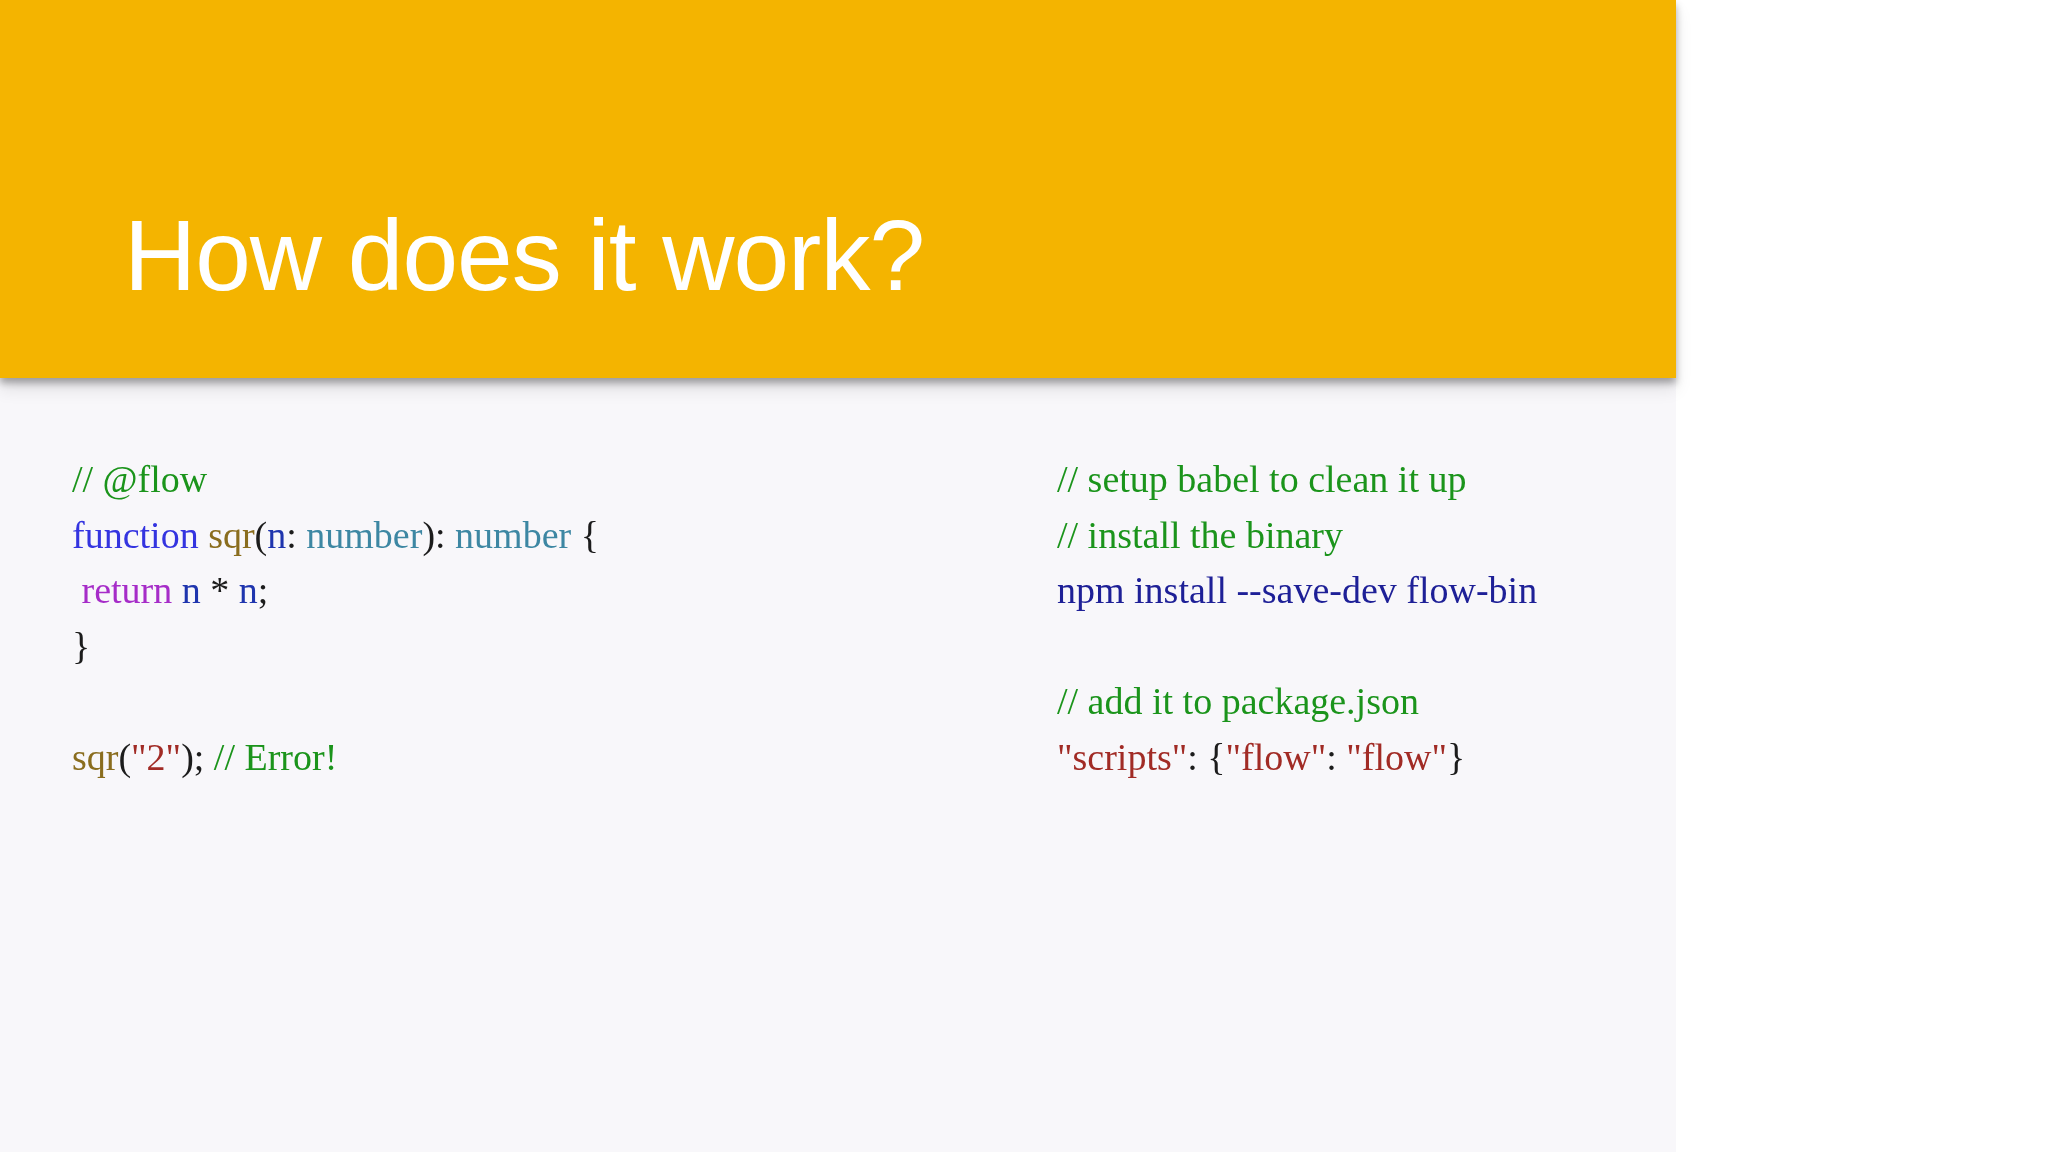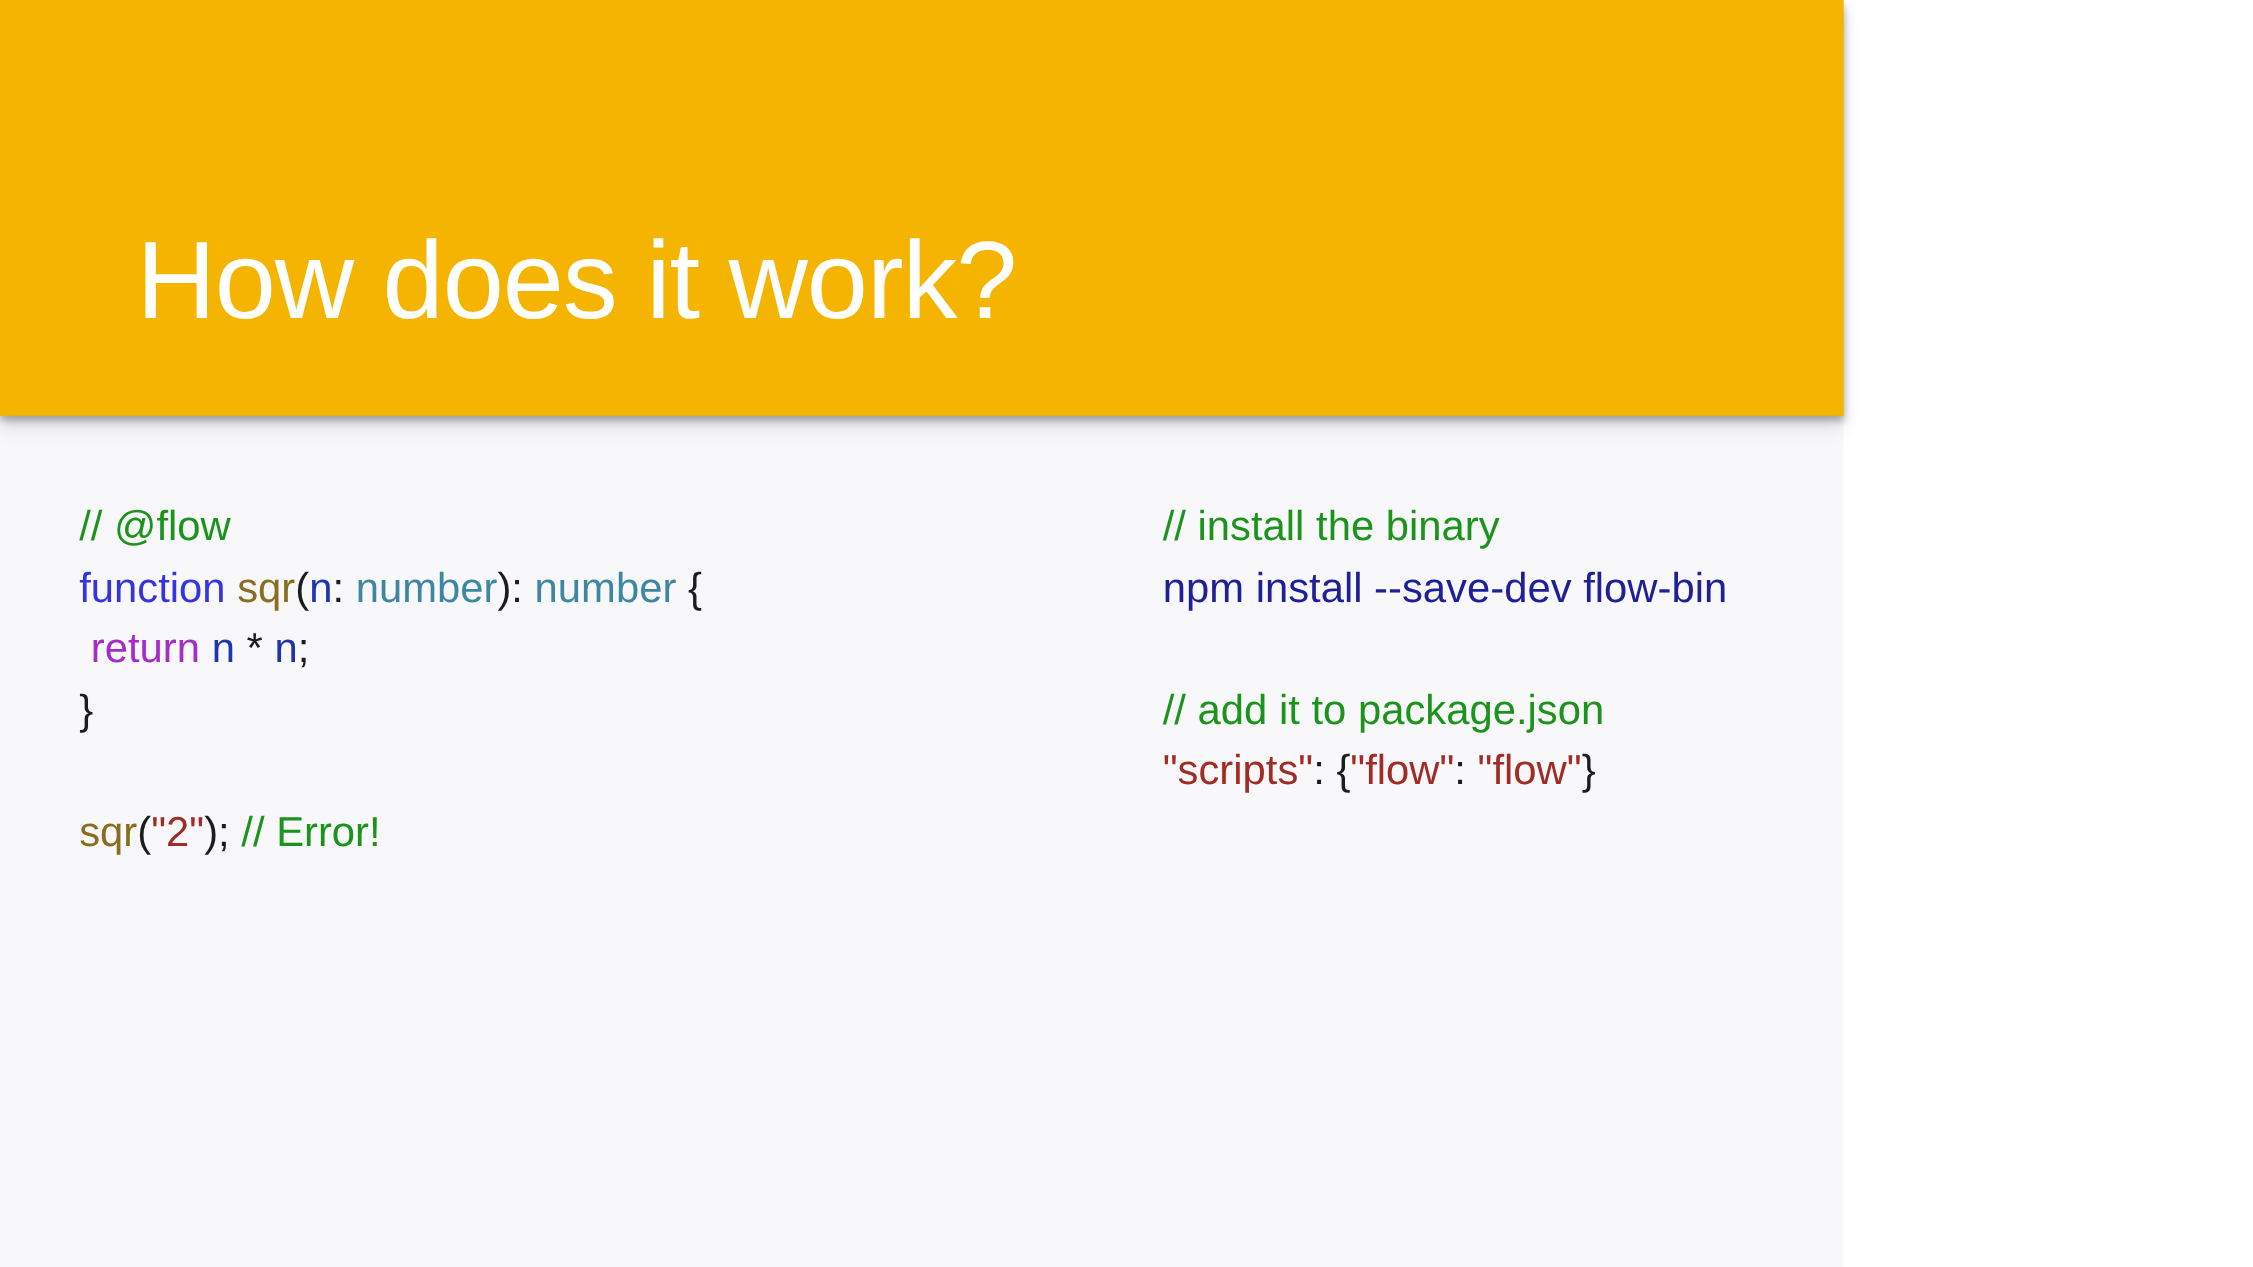--- a/index.html
+++ b/index.html
@@ -34,21 +34,21 @@
     line-height: 1;
     font-weight: 400;
     letter-spacing: -1px;
     color: var(--title-text, #FFFFFF);
     font-family: "Liberation Sans", sans-serif;
   }
   .code {
     position: absolute;
     top: 452px;
     margin: 0;
-    font-family: Liberation Sans, sans-serif;
+    font-family: Liberation Serif, serif;
     font-size: 38px;
     line-height: 55.6px;
     color: var(--c-plain, #1C1C1C);
   }
   .code-left  { left: 72px;  }
   .code-right { left: 1057px; }
   .code-line {
     white-space: pre;
     height: 55.6px;
   }
@@ -73,20 +73,21 @@
   <main>
     <div class="code code-left">
         <div class="code-line"><span class="tok-comment">// @flow</span></div>
         <div class="code-line"><span class="tok-keyword">function</span><span class="tok-plain"> </span><span class="tok-fname">sqr</span><span class="tok-plain">(</span><span class="tok-var">n</span><span class="tok-plain">: </span><span class="tok-type">number</span><span class="tok-plain">)</span><span class="tok-plain">: </span><span class="tok-type">number</span><span class="tok-plain"> {</span></div>
         <div class="code-line"><span class="tok-plain"> </span><span class="tok-ret">return</span><span class="tok-plain"> </span><span class="tok-var">n</span><span class="tok-plain"> * </span><span class="tok-var">n</span><span class="tok-plain">;</span></div>
         <div class="code-line"><span class="tok-plain">}</span></div>
         <div class="code-line"></div>
         <div class="code-line"><span class="tok-fname">sqr</span><span class="tok-plain">(</span><span class="tok-string">"2"</span><span class="tok-plain">); </span><span class="tok-comment">// Error!</span></div>
       </div>
     <div class="code code-right">
+        <div class="code-line"><span class="tok-comment">// setup babel to clean it up</span></div>
         <div class="code-line"><span class="tok-comment">// install the binary</span></div>
         <div class="code-line"><span class="tok-command">npm install --save-dev flow-bin</span></div>
         <div class="code-line"></div>
         <div class="code-line"><span class="tok-comment">// add it to package.json</span></div>
         <div class="code-line"><span class="tok-string">"scripts"</span><span class="tok-plain">: {</span><span class="tok-string">"flow"</span><span class="tok-plain">: </span><span class="tok-string">"flow"</span><span class="tok-plain">}</span></div>
         <div class="code-line"></div>
       </div>
   </main>
 </div>
 

